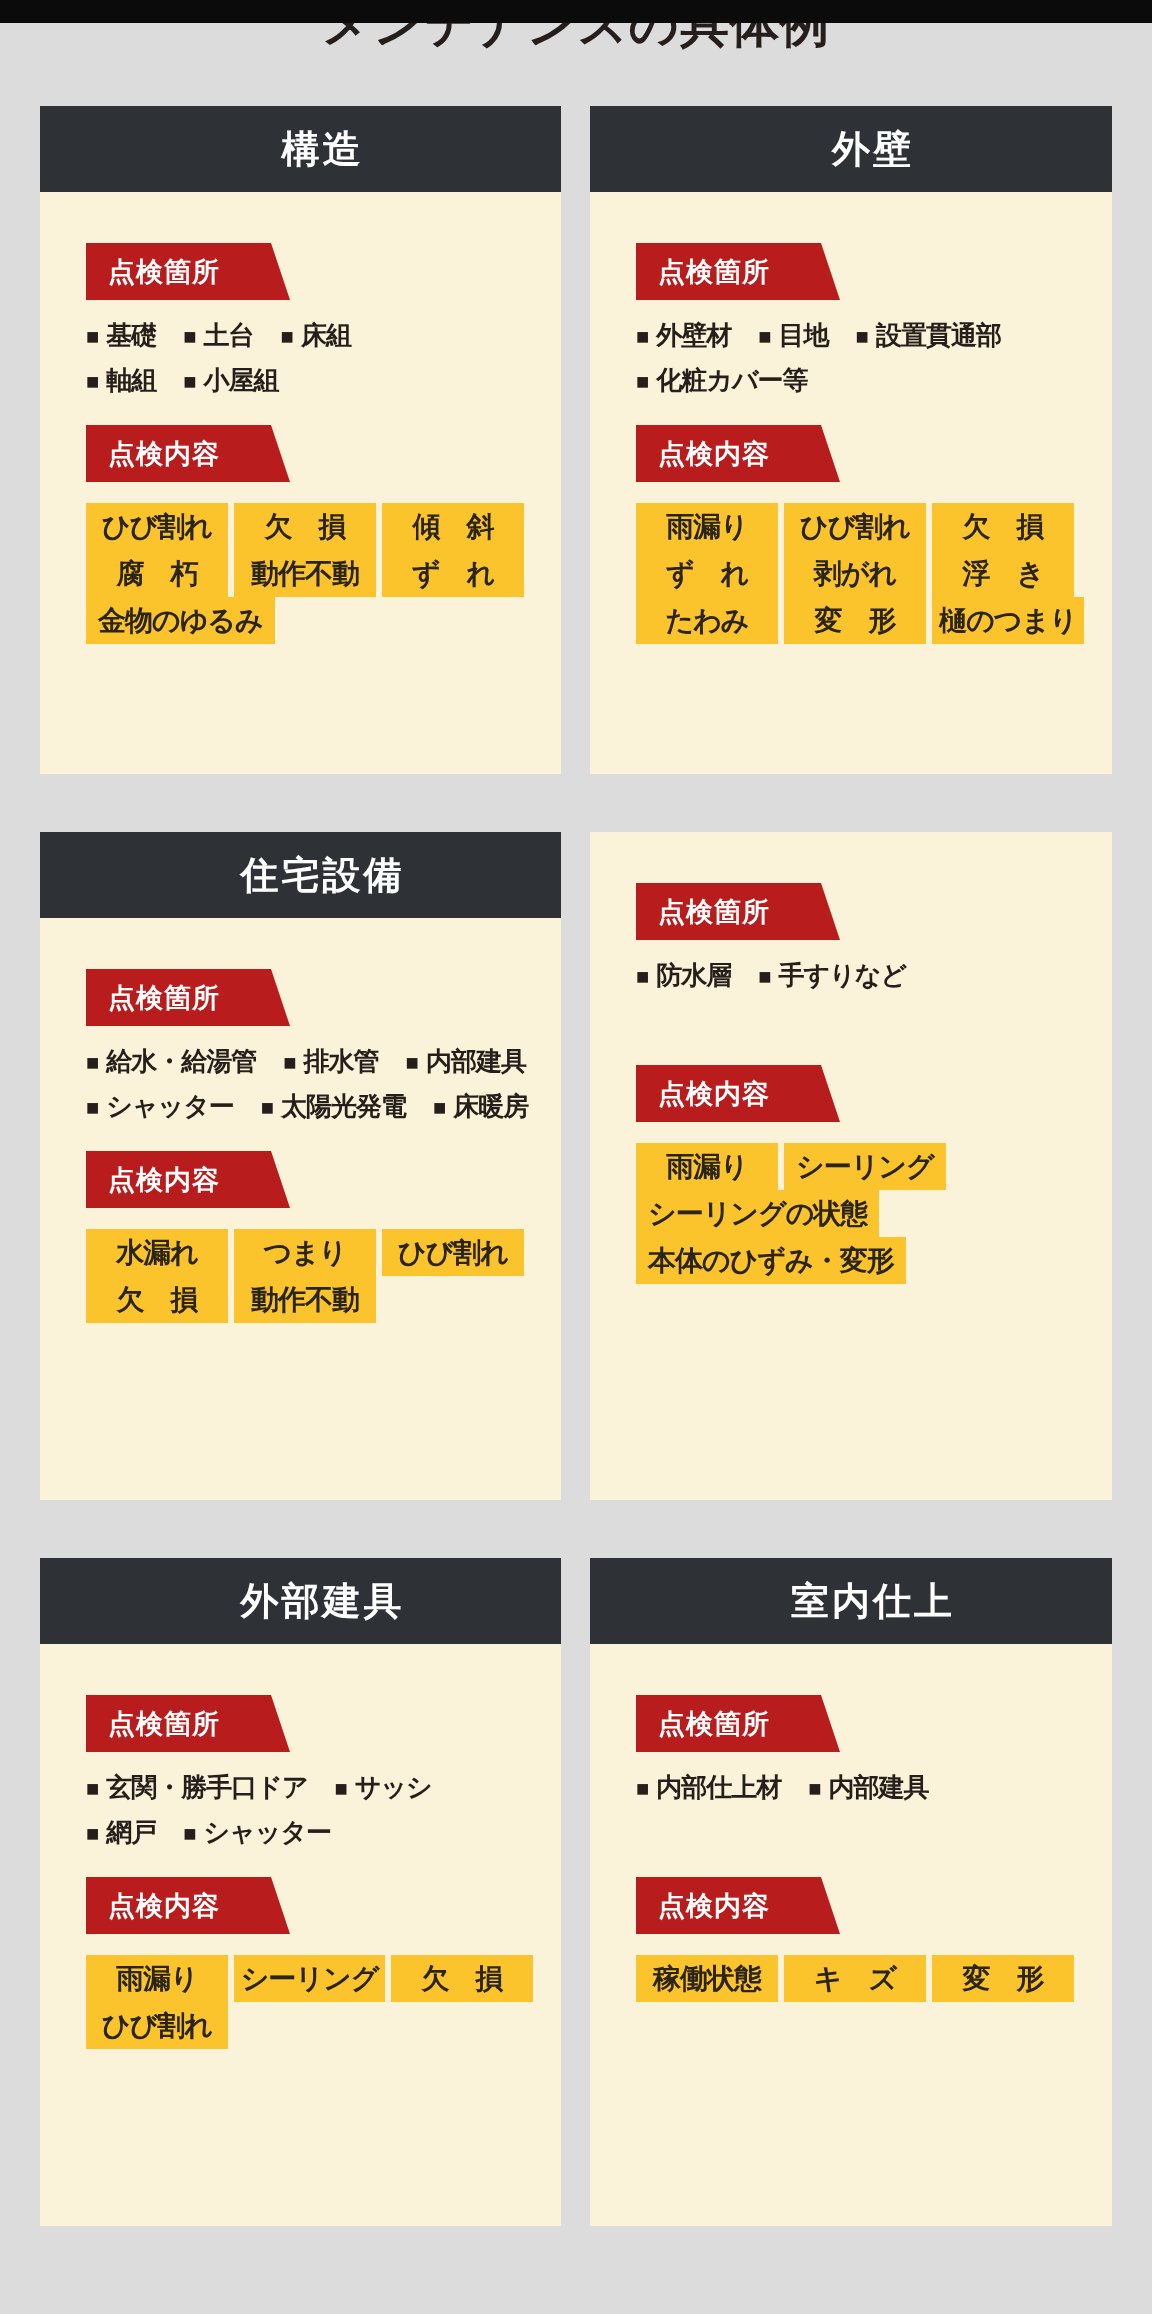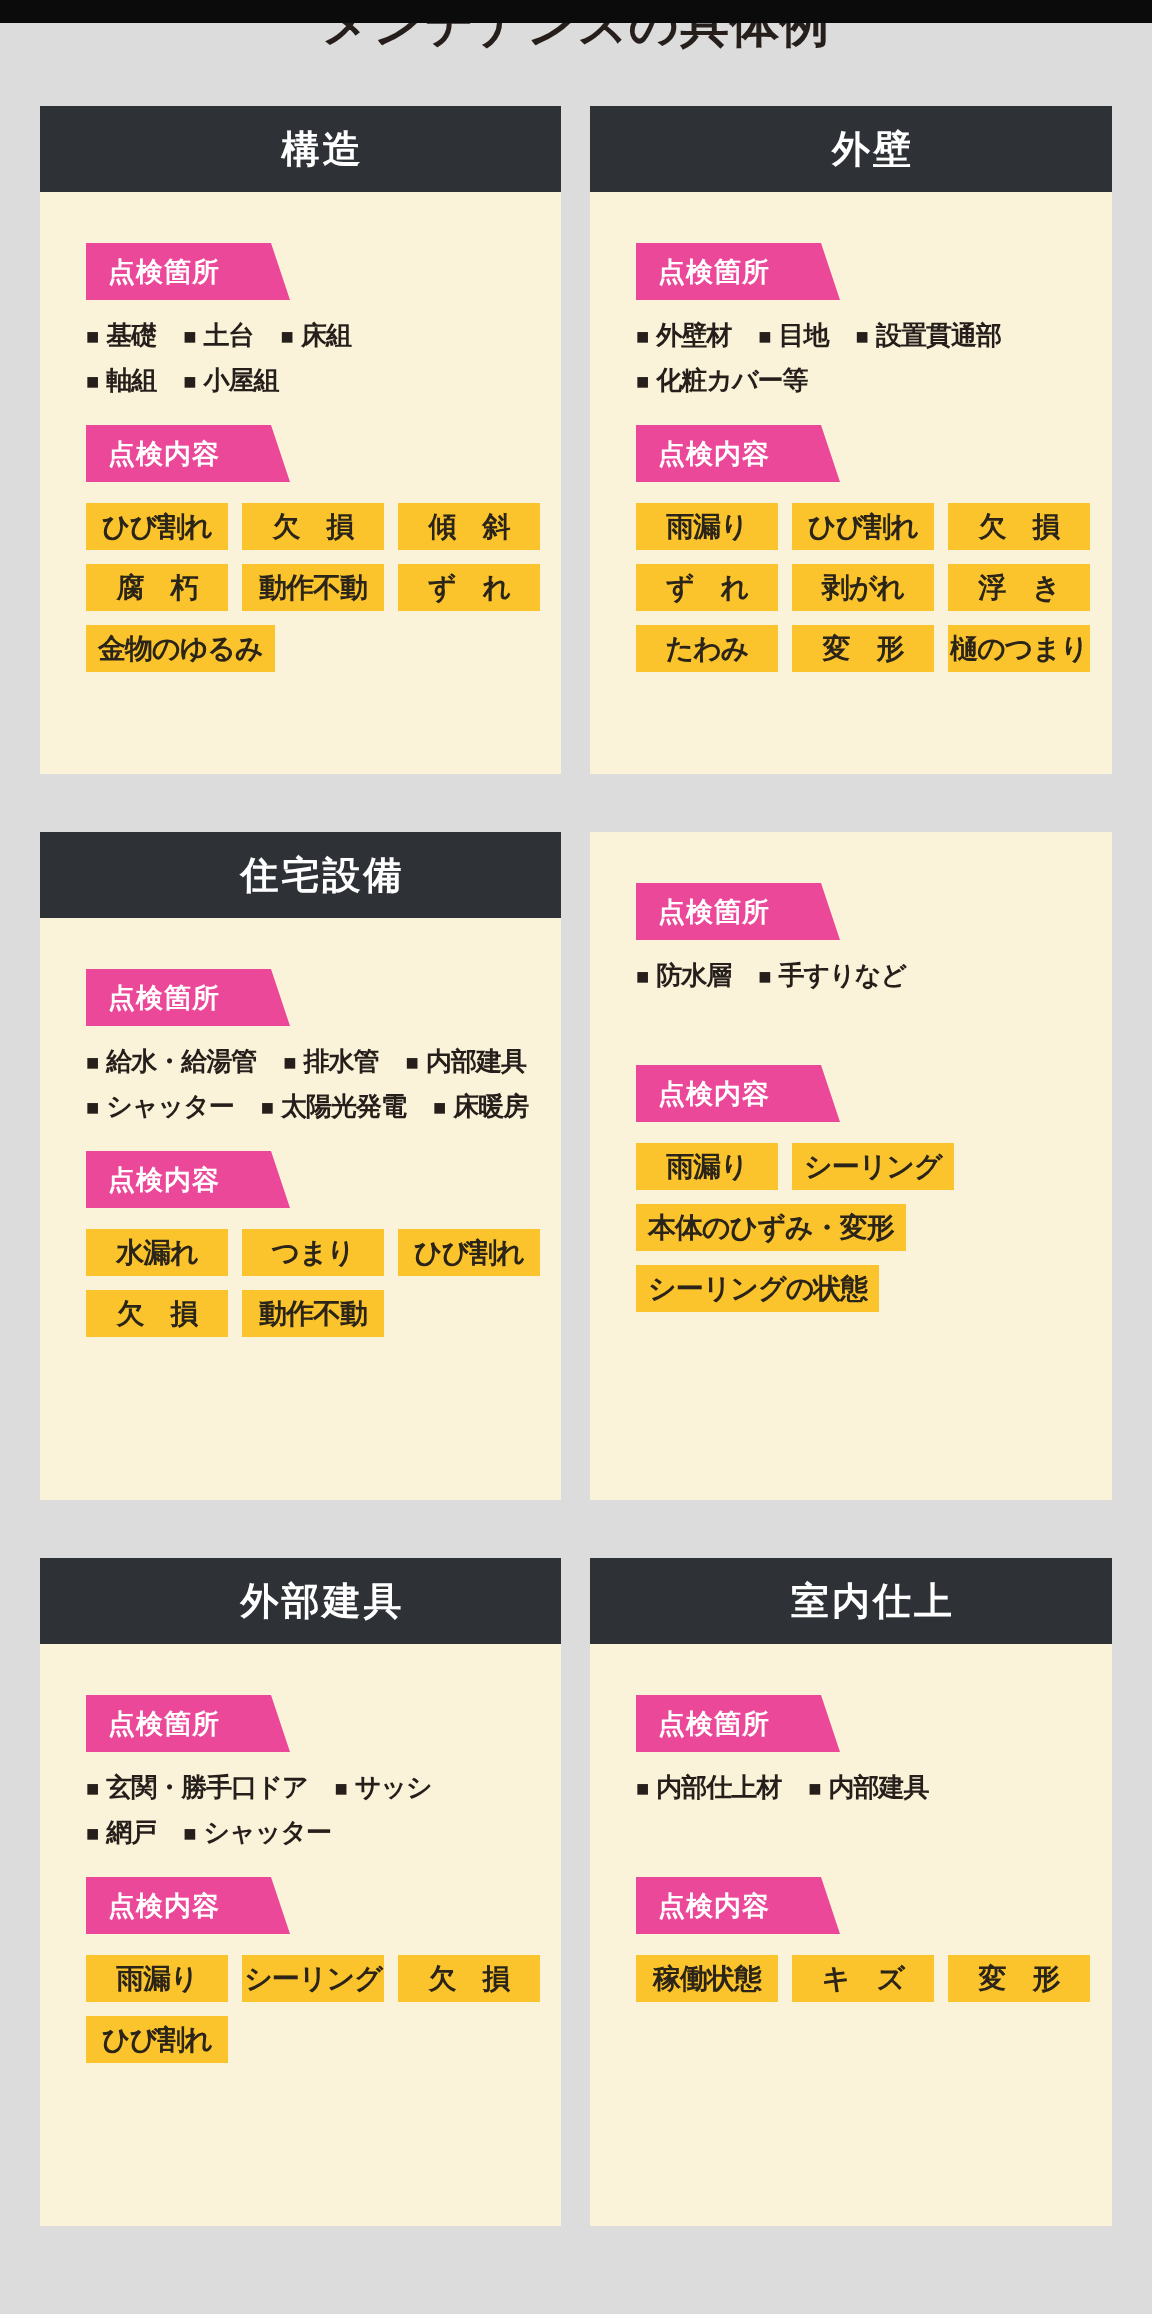--- a/index.html
+++ b/index.html
@@ -48,21 +48,21 @@
     font-size:38px; font-weight:800;
     letter-spacing:3px;
     line-height:1;
   }
   .card-body {
     padding:51px 28px 0 46px;
   }
   .section-label {
     width:204px; height:57px;
     box-sizing:border-box;
-    background:#ec4899;
+    background:#b91c1c;
     color:#ffffff;
     font-size:27px; font-weight:700;
     letter-spacing:1px;
     display:flex; align-items:center;
     padding-left:22px;
     clip-path:polygon(0 0, calc(100% - 19px) 0, 100% 100%, 0 100%);
   }
   .points-rows {
     height:125px;
     box-sizing:border-box;
@@ -75,22 +75,22 @@
     height:45px;
     color:#251e1a;
     font-size:26px; font-weight:700;
     letter-spacing:-1px;
     white-space:nowrap;
   }
   .point-item { display:flex; align-items:center; gap:8px; }
   .bullet { font-size:22px; line-height:1; position:relative; top:1px; }
   .tags-rows { margin-top:21px; }
   .tags-row {
-    display:flex; gap:14px;
-    margin-bottom:14px;
+    display:flex; gap:6px;
+    margin-bottom:0;
   }
   .tag {
     min-width:142px; height:47px;
     box-sizing:border-box;
     padding:0 12px;
     background:#fbc42d;
     color:#2b2418;
     font-size:28px; font-weight:700;
     letter-spacing:-1px;
     display:flex; align-items:center; justify-content:center;
@@ -270,24 +270,24 @@
               </span>
             </div>
           </div>
       <div class="section-label">点検内容</div>
       <div class="tags-rows">
             <div class="tags-row">
               <span class="tag">雨漏り</span>
               <span class="tag">シーリング</span>
             </div>
             <div class="tags-row">
+              <span class="tag">シーリングの状態</span>
+            </div>
+            <div class="tags-row">
               <span class="tag">本体のひずみ・変形</span>
-            </div>
-            <div class="tags-row">
-              <span class="tag">シーリングの状態</span>
             </div>
           </div>
     </div>
   </section>
 
   <section class="card">
     <header class="card-header">
       <span class="card-title">外部建具</span>
     </header>
     <div class="card-body">

